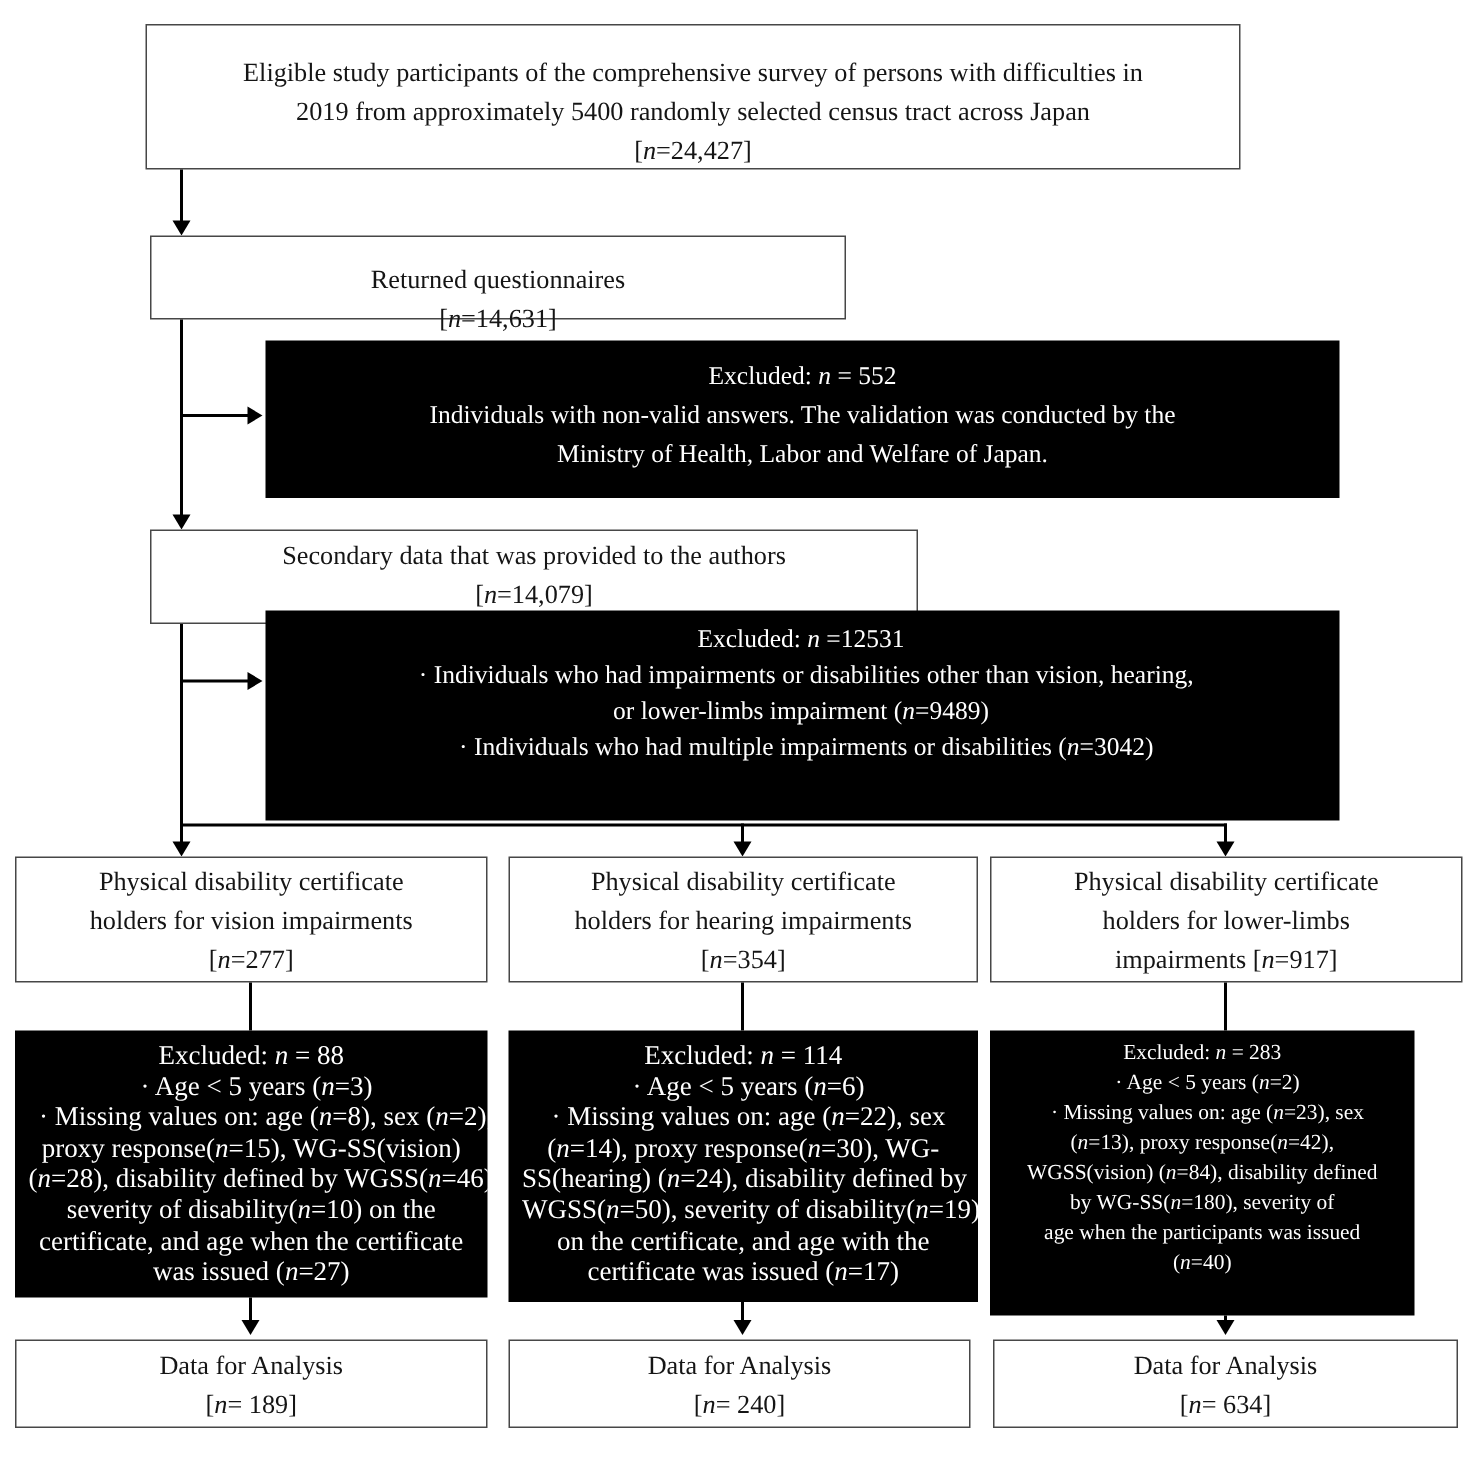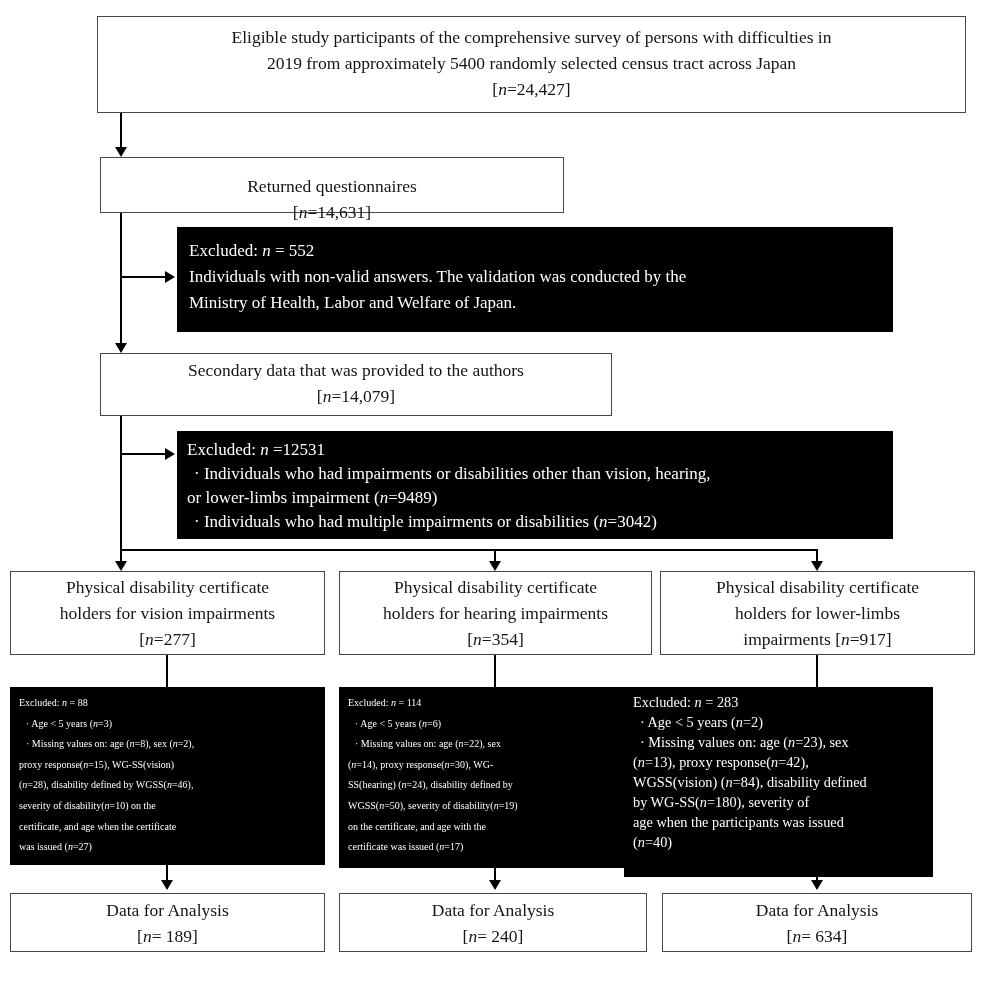--- a/index.html
+++ b/index.html
@@ -6,47 +6,47 @@
     --background:#ffffff; --box-bg:#ffffff; --box-border:#474747;
     --excluded-bg:#000000; --excluded-text:#ffffff; --text:#151515; --connector:#000000;
   }
   html,body{margin:0;padding:0;}
   body{background:var(--background); font-family:"Liberation Serif","DejaVu Serif",serif;}
   .canvas{position:relative; width:986px; height:986px; background:var(--background); overflow:hidden;}
 
   .wbox{position:absolute; box-sizing:border-box; background:var(--box-bg);
         border:1.5px solid var(--box-border); color:var(--text);}
   .bbox{position:absolute; box-sizing:border-box; background:var(--excluded-bg);
-        color:var(--excluded-text); overflow:hidden;}
+        color:var(--excluded-text); overflow:hidden;text-align:center;}
   .center{text-align:center;}
 
   .f-lg{font-size:17.5px; line-height:26px;}
   .f-md{font-size:17px;   line-height:26px;}
   .f-md2{font-size:17px;  line-height:24px;}
-  .f-sm{font-size:10px; line-height:20.6px;}
+  .f-sm{font-size:18px; line-height:20.6px;}
   .f-sm2{font-size:14.3px; line-height:20px;}
 
   .line{white-space:nowrap;}
   .bullet{padding-left:7px;}
 
   .vline{position:absolute; width:2px; background:var(--connector);}
   .hline{position:absolute; height:2px; background:var(--connector);}
   .head-down{position:absolute; width:0; height:0;
              border-left:6px solid transparent; border-right:6px solid transparent;
              border-top:10px solid var(--connector);}
   .head-right{position:absolute; width:0; height:0;
               border-top:6px solid transparent; border-bottom:6px solid transparent;
               border-left:10px solid var(--connector);}
 </style>
 </head>
 <body>
 
 <div class="canvas">
 
-  <div class="wbox center f-lg" style="left:97px;top:16px;width:869px;height:97px;padding-top:7px;">
+  <div class="wbox center f-lg" style="left:97px;top:16px;width:730px;height:97px;padding-top:18px;">
       <div class="line">Eligible study participants of the comprehensive survey of persons with difficulties in</div>
       <div class="line">2019 from approximately 5400 randomly selected census tract across Japan</div>
       <div class="line">[<i>n</i>=24,427]</div>
     </div>
 
   <div class="vline" style="left:120px;top:113px;height:35px;"></div>
   <div class="head-down" style="left:115px;top:147px;"></div>
 
   <div class="wbox center f-lg" style="left:100px;top:157px;width:464px;height:56px;padding-top:15px;">
       <div class="line">Returned questionnaires</div>
@@ -66,21 +66,21 @@
 
   <div class="wbox center f-lg" style="left:100px;top:353px;width:512px;height:63px;padding-top:3px;">
       <div class="line">Secondary data that was provided to the authors</div>
       <div class="line">[<i>n</i>=14,079]</div>
     </div>
 
   <div class="vline" style="left:120px;top:416px;height:135px;"></div>
   <div class="hline" style="left:122px;top:453px;width:44px;"></div>
   <div class="head-right" style="left:165px;top:448px;"></div>
 
-  <div class="bbox f-md2" style="left:177px;top:431px;width:716px;height:108px;padding:7px 12px 0 10px;">
+  <div class="bbox f-md2" style="left:177px;top:407px;width:716px;height:140px;padding:7px 12px 0 10px;">
       <div class="line">Excluded: <i>n</i> =12531</div>
       <div class="line bullet">· Individuals who had impairments or disabilities other than vision, hearing,</div>
       <div class="line">or lower-limbs impairment (<i>n</i>=9489)</div>
       <div class="line bullet">· Individuals who had multiple impairments or disabilities (<i>n</i>=3042)</div>
     </div>
 
   <div class="hline" style="left:120px;top:549px;width:698px;"></div>
   <div class="vline" style="left:120px;top:549px;height:13px;"></div>
   <div class="head-down" style="left:115px;top:561px;"></div>
   <div class="vline" style="left:494px;top:549px;height:13px;"></div>
@@ -121,21 +121,21 @@
   <div class="bbox f-sm" style="left:339px;top:687px;width:313px;height:181px;padding:6px 9px 0 9px;">
       <div class="line">Excluded: <i>n</i> = 114</div>
       <div class="line bullet">· Age &lt; 5 years (<i>n</i>=6)</div>
       <div class="line bullet">· Missing values on: age (<i>n</i>=22), sex</div>
       <div class="line">(<i>n</i>=14), proxy response(<i>n</i>=30), WG-</div>
       <div class="line">SS(hearing) (<i>n</i>=24), disability defined by</div>
       <div class="line">WGSS(<i>n</i>=50), severity of disability(<i>n</i>=19)</div>
       <div class="line">on the certificate, and age with the</div>
       <div class="line">certificate was issued (<i>n</i>=17)</div>
     </div>
-  <div class="bbox f-sm2" style="left:624px;top:687px;width:309px;height:190px;padding:5px 9px 0 9px;">
+  <div class="bbox f-sm2" style="left:660px;top:687px;width:283px;height:190px;padding:5px 9px 0 9px;">
       <div class="line">Excluded: <i>n</i> = 283</div>
       <div class="line bullet">· Age &lt; 5 years (<i>n</i>=2)</div>
       <div class="line bullet">· Missing values on: age (<i>n</i>=23), sex</div>
       <div class="line">(<i>n</i>=13), proxy response(<i>n</i>=42),</div>
       <div class="line">WGSS(vision) (<i>n</i>=84), disability defined</div>
       <div class="line">by WG-SS(<i>n</i>=180), severity of</div>
       <div class="line">age when the participants was issued</div>
       <div class="line">(<i>n</i>=40)</div>
     </div>
 

